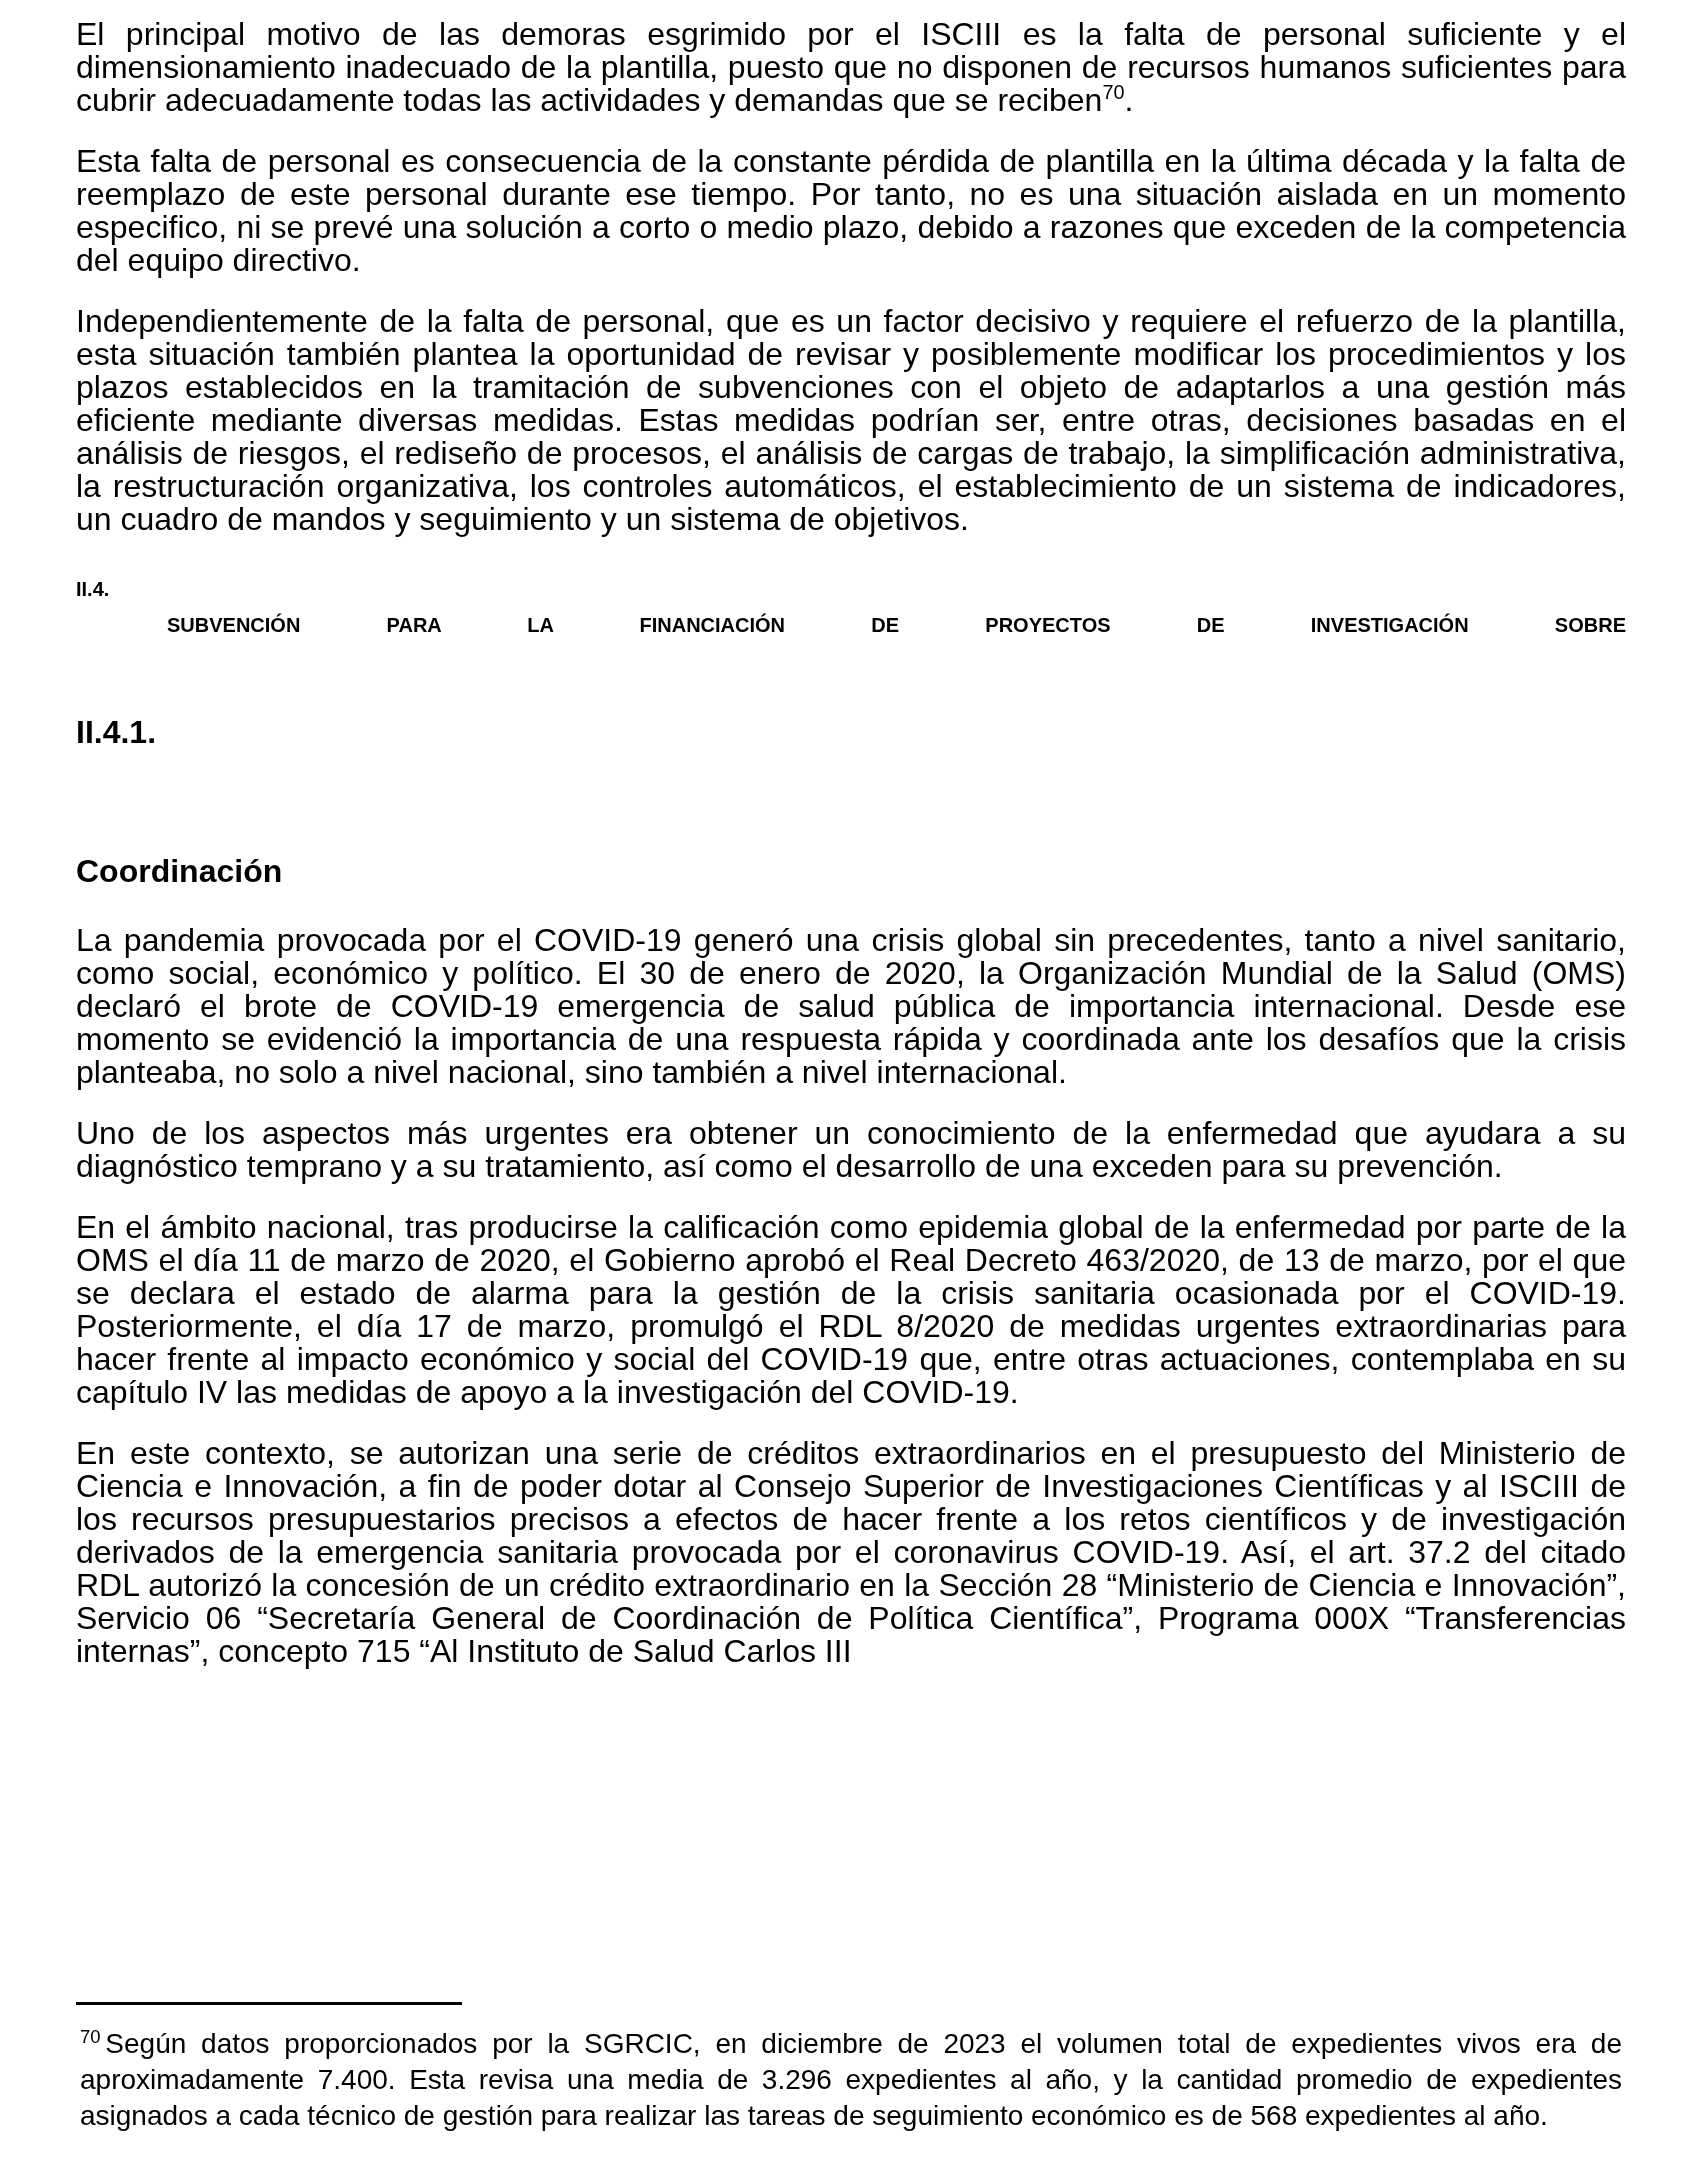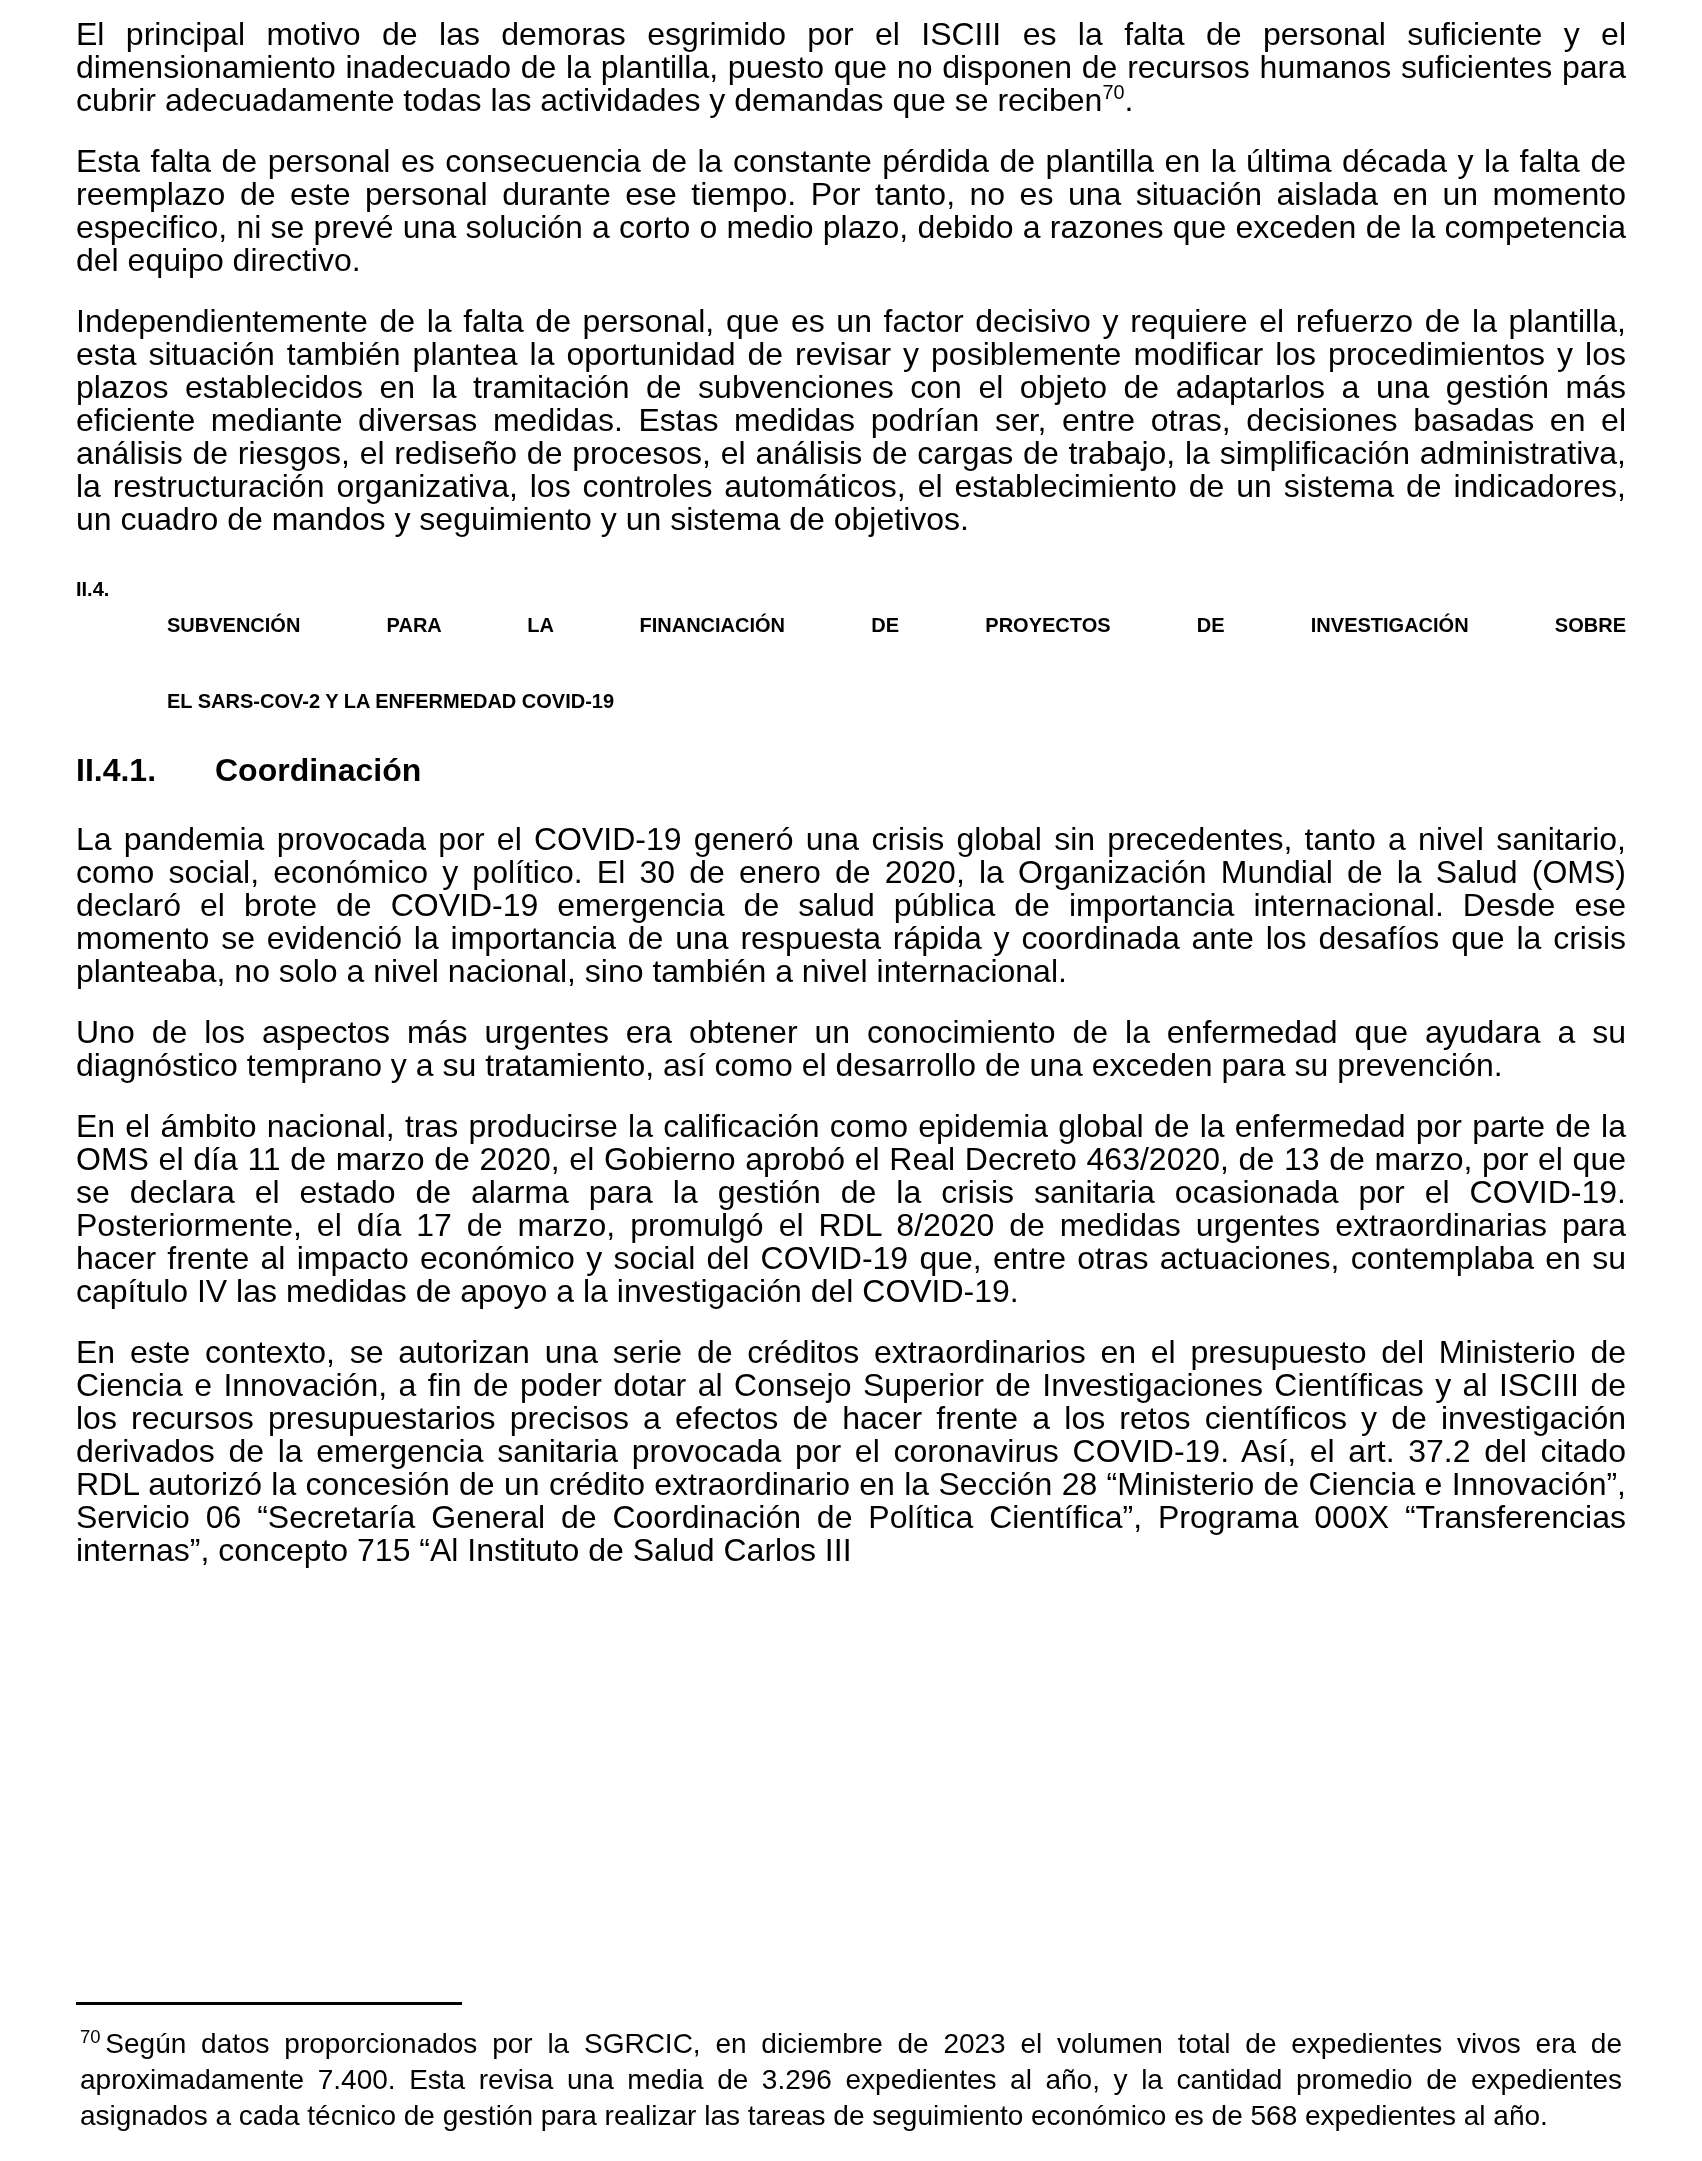--- a/index.html
+++ b/index.html
@@ -79,20 +79,21 @@
   }
 
   
   .h-sub {
     display: flex;
     align-items: baseline;
     font-size: 32px;
     line-height: 37px;
     font-weight: bold;
     margin: 0;
+    flex-direction: column;
   }
   .h-sub .h-num {
     flex: 0 0 139px;
     white-space: nowrap;
   }
   .h-sub .h-text {
     flex: 0 0 auto;
   }
 
   .sp-before-h2 { height: 34px; }
@@ -138,21 +139,20 @@
     <p class="body-par">Esta falta de personal es consecuencia de la constante pérdida de plantilla en la última década y la falta de reemplazo de este personal durante ese tiempo. Por tanto, no es una situación aislada en un momento especifico, ni se prevé una solución a corto o medio plazo, debido a razones que exceden de la competencia del equipo directivo.</p>
 
     <p class="body-par last-of-block">Independientemente de la falta de personal, que es un factor decisivo y requiere el refuerzo de la plantilla, esta situación también plantea la oportunidad de revisar y posiblemente modificar los procedimientos y los plazos establecidos en la tramitación de subvenciones con el objeto de adaptarlos a una gestión más eficiente mediante diversas medidas. Estas medidas podrían ser, entre otras, decisiones basadas en el análisis de riesgos, el rediseño de procesos, el análisis de cargas de trabajo, la simplificación administrativa, la restructuración organizativa, los controles automáticos, el establecimiento de un sistema de indicadores, un cuadro de mandos y seguimiento y un sistema de objetivos.</p>
 
     <div class="sp-before-h2"></div>
 
     <div class="h-sec">
       <span class="h-num">II.4.</span>
       <span class="h-text">
         <span class="h-line1">SUBVENCIÓN PARA LA FINANCIACIÓN DE PROYECTOS DE INVESTIGACIÓN SOBRE</span>
-        <span class="h-line2">EL SARS-COV-2 Y LA ENFERMEDAD COVID-19</span>
       </span>
     </div>
 
     <div class="sp-after-h2"></div>
 
     <div class="h-sub">
       <span class="h-num">II.4.1.</span>
       <span class="h-text">Coordinación</span>
     </div>
 

